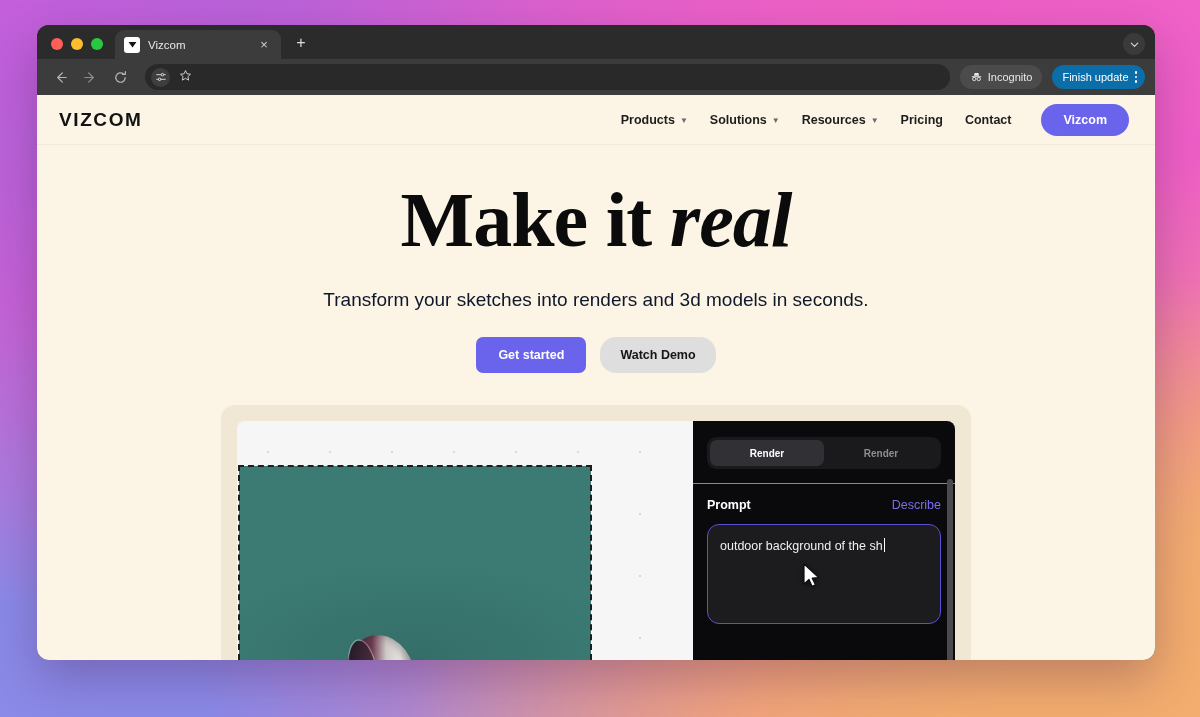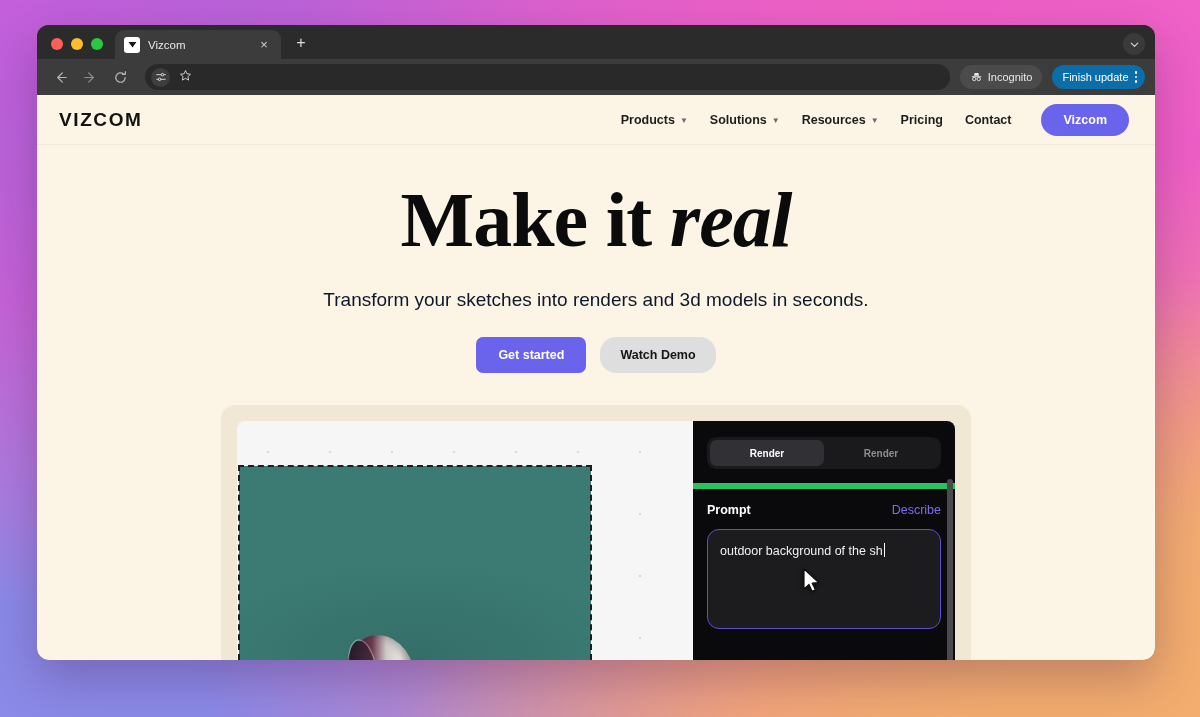--- a/index.html
+++ b/index.html
@@ -339,21 +339,21 @@
     display: flex; align-items: center; justify-content: center;
     font-size: 10px;
     border-radius: 7px;
     color: #8d8d92;
     font-weight: bold;
     text-align: right;
   }
   .ptab.active { background: #313135; color: #ffffff; }
 
   .panel-body {
-    border-top: 6px solid #22c55e;
+    border-top: 1px solid #22c55e;
     padding: 14px 14px 0;
     flex: 1;
     position: relative;
   }
   .prompt-row {
     display: flex;
     align-items: center;
     justify-content: space-between;
     margin-bottom: 12px;
   }

